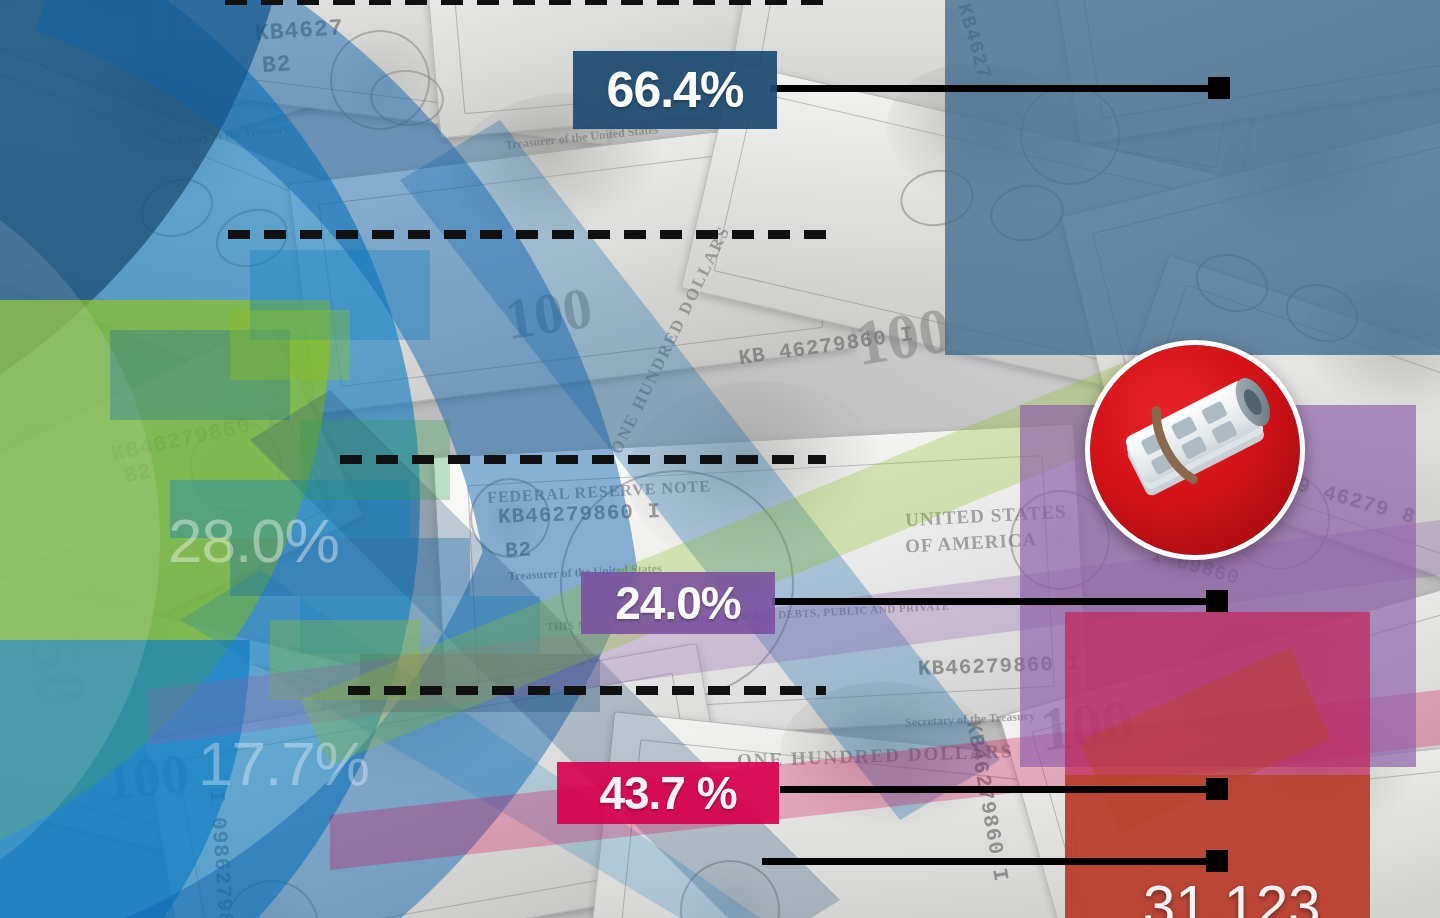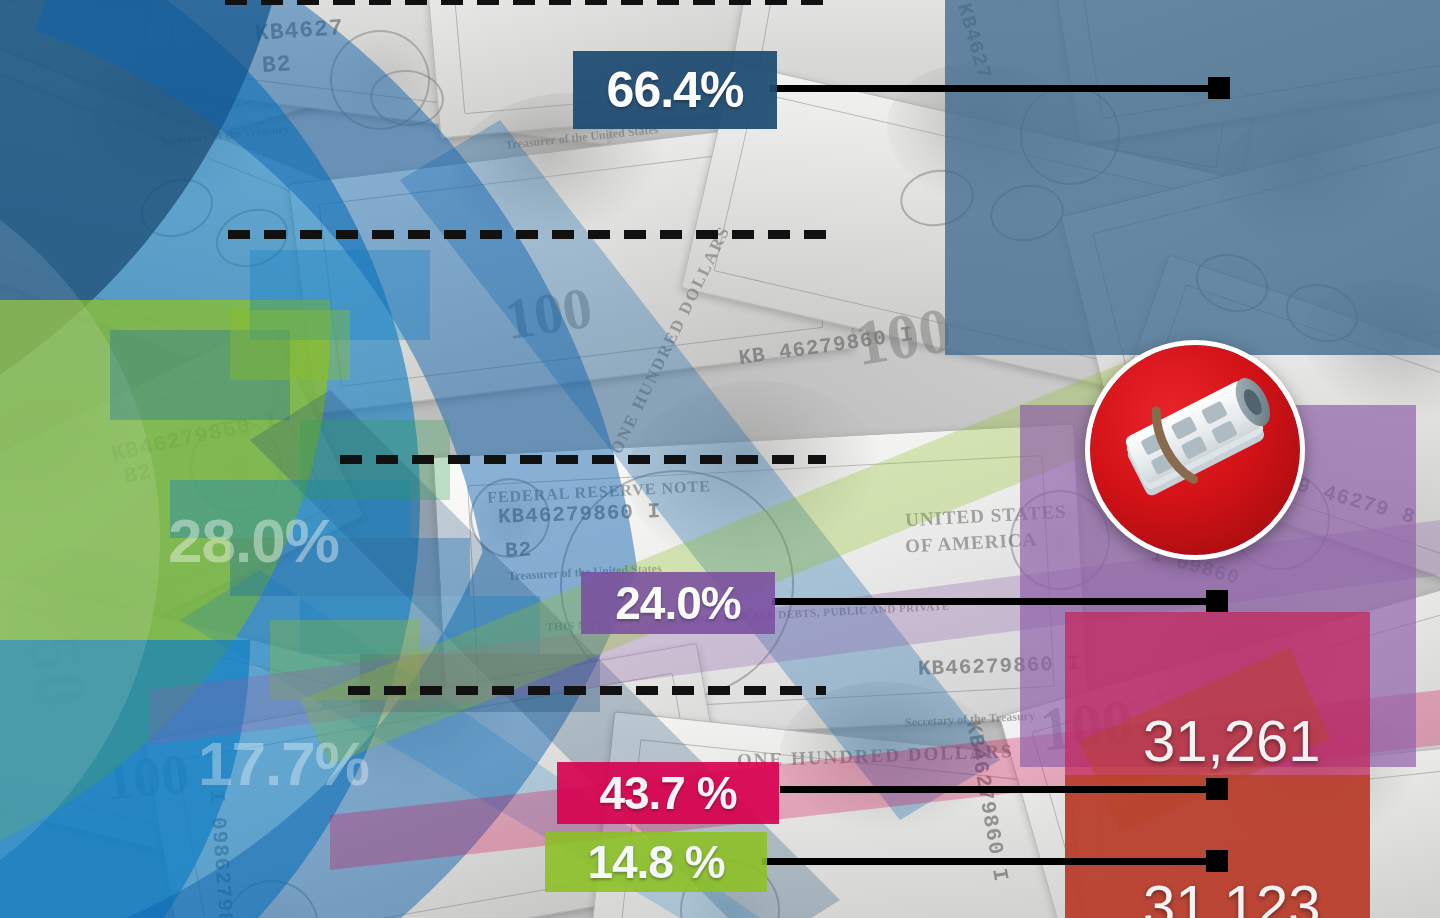--- a/index.html
+++ b/index.html
@@ -62,21 +62,21 @@
     font-weight:bold;white-space:nowrap;
   }
 
   
   .block{position:absolute;}
 
   
   .ghost{
     position:absolute;
     color:rgba(255,255,255,.40);
-    font-weight:bold;
+    font-weight:normal;
     white-space:nowrap;
     letter-spacing:-1px;
   }
 
   
   .chip{
     position:absolute;
     display:flex;align-items:center;justify-content:center;
     color:#ffffff;
     font-weight:bold;
@@ -276,27 +276,23 @@
     </div>
 
     <div class="chip" style="left:581px;top:572px;width:194px;height:62px;background:#7b4fa0;opacity:.88;font-size:46px;">
       <span>24.0%</span>
     </div>
 
     <div class="chip" style="left:557px;top:762px;width:222px;height:62px;background:#d8004f;opacity:.90;font-size:46px;">
       <span>43.7 %</span>
     </div>
 
-    <div class="chip" style="left:545px;top:832px;width:222px;height:60px;background:#8dc122;opacity:.88;font-size:46px;">
-      <span>14.8 %</span>
-    </div>
-  </div>
-
-  <div class="layer">
-    <div class="value" style="left:1143px;top:707px;font-size:58px;">31,261</div>
+  </div>
+
+  <div class="layer">
     <div class="value" style="left:1143px;top:872px;font-size:58px;">31,123</div>
   </div>
 
   <div id="icon-badge" style="left:1085px;top:340px;width:210px;height:210px;">
     <svg viewBox="0 0 210 210" width="210" height="210">
       <defs>
         <radialGradient id="redg" cx="38%" cy="32%" r="78%">
           <stop offset="0%" stop-color="#e8242a"></stop>
           <stop offset="55%" stop-color="#d21217"></stop>
           <stop offset="100%" stop-color="#a70d11"></stop>

